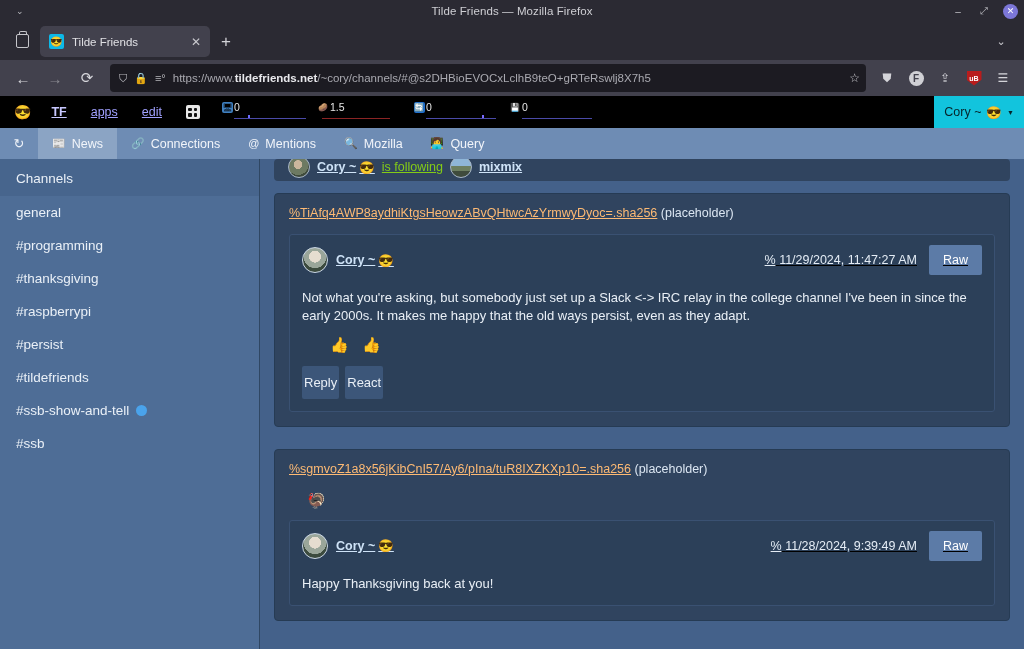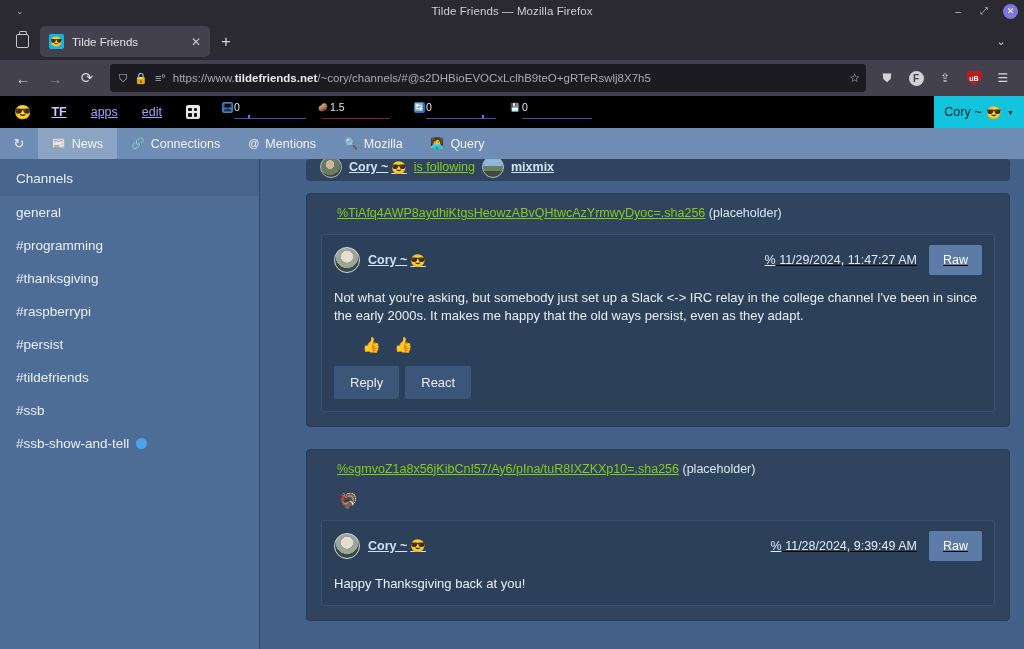--- a/index.html
+++ b/index.html
@@ -137,21 +137,21 @@
   }
   .nt-refresh { width: 38px; display:flex; align-items:center; justify-content:center;
     font-size: 13px; color: #eef2f8; }
   .nt {
     display: flex; align-items: center; gap: 6px; padding: 0 14px;
     white-space: nowrap;
   }
   .nt.active { background: #8ba4c4; }
   .nt-ico { font-size: 11px; line-height: 1; display: flex; align-items: center; }
 
-  .body-wrap { flex: 1; display: flex; overflow: hidden; gap: 32px; }
+  .body-wrap { flex: 1; display: flex; overflow: hidden; }
 
   .sidebar {
     width: 260px; flex: 0 0 260px; background: #4d6party; background: #4d6party;
     background: #4e6d96; border-right: 1px solid #2f4763;
     display: flex; flex-direction: column; overflow: hidden;
   }
   .sb-head { color: #eaf0f7; font-size: 13.5px; padding: 12px 16px 10px 16px;
     background: #47658d; }
   .sb-item { color: #eaf0f7; font-size: 13.5px; padding: 9px 16px;
     display: flex; align-items: center; gap: 7px; }
@@ -175,21 +175,21 @@
   .uname { color: #cfe3f7; font-size: 12.5px; font-weight: 700;
     text-decoration: underline; display: flex; align-items: center; gap: 3px; }
   .muted-txt { color: #84cc16; font-size: 12.5px; text-decoration: underline; }
 
   .post {
     background: #30445f; border-radius: 4px; border: 1px solid #263b54;
     margin-bottom: 22px; padding: 12px 14px 14px 14px;
   }
   .post-id { font-size: 12.5px; color: #cfe3f7; margin-bottom: 14px;
     white-space: nowrap; overflow: hidden; }
-  .post-id a { color: #84cc16; text-decoration: underline; margin-left: 16px; }
+  .post-id a { color: #fdba74; text-decoration: underline; }
   .post-id span.ph { color: #dbe6f2; text-decoration: none; }
 
   .emoji-line { font-size: 15px; padding: 2px 0 10px 18px; }
 
   .msg-card {
     background: #2c4059; border: 1px solid #3a5172; border-radius: 3px;
     padding: 10px 12px 12px 12px;
   }
   .msg-head { display: flex; align-items: center; }
   .msg-head .left { display: flex; align-items: center; gap: 8px; }
@@ -199,21 +199,21 @@
   .msg-head .right { margin-left: auto; display: flex; align-items: center; gap: 12px; text-decoration: underline; }
   .ts { color: #e4ecf5; font-size: 12.5px; white-space: nowrap; }
   .ts a { color: #e4ecf5; text-decoration: underline; }
   .raw-btn { background: #5c7ba7; color: #ffffff; font-size: 12.5px;
     padding: 8px 14px; border: none; border-radius: 2px; }
   .msg-body { color: #e9eff6; font-size: 13px; line-height: 1.42;
     margin-top: 14px; }
   .reacts { display: flex; gap: 14px; padding: 10px 0 4px 28px; font-size: 15px; }
   .btn-row { display: flex; gap: 6px; margin-top: 8px; }
   .act-btn { background: #3c5679; color: #e9eff6; font-size: 13px;
-    padding: 9px 16px; border: none; border-radius: 2px; }
+    padding: 9px 2px; border: none; border-radius: 2px; }
 </style>
 </head>
 <body>
 
 <div id="browser">
 
   <div class="titlebar">
     <div class="tb-left-chev">⌄</div>
     <div class="tb-title">Tilde Friends — Mozilla Firefox</div>
     <div class="tb-btns">
@@ -358,25 +358,25 @@
         <div class="sb-item">
           <span>#raspberrypi</span>
         </div>
         <div class="sb-item">
           <span>#persist</span>
         </div>
         <div class="sb-item">
           <span>#tildefriends</span>
         </div>
         <div class="sb-item">
-          <span>#ssb</span>
-        </div>
-        <div class="sb-item">
           <span>#ssb-show-and-tell</span>
           <span class="sb-dot"></span>
+        </div>
+        <div class="sb-item">
+          <span>#ssb</span>
         </div>
       </div>
 
       <div class="feed">
 
         <div class="post-partial">
           <span class="avatar-sm"></span>
           <span class="uname">
               <span>Cory ~</span>
               <span>😎</span>

